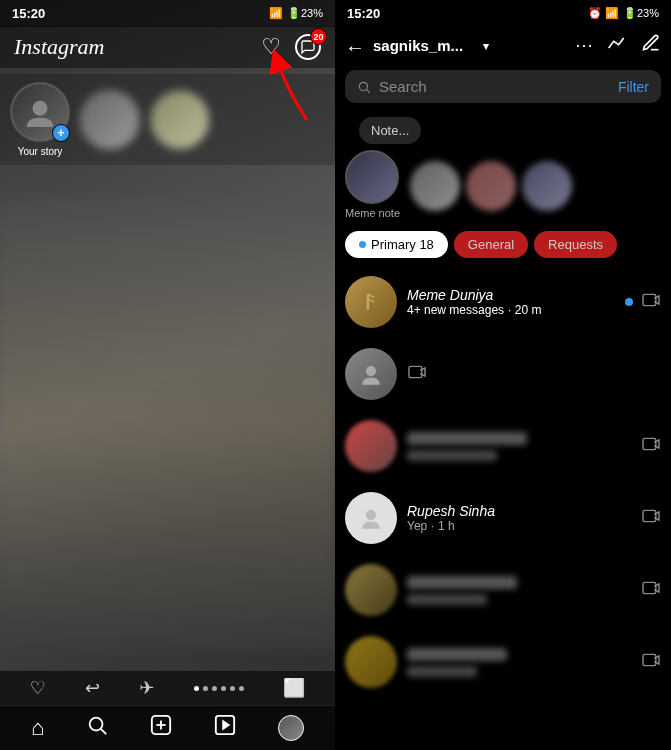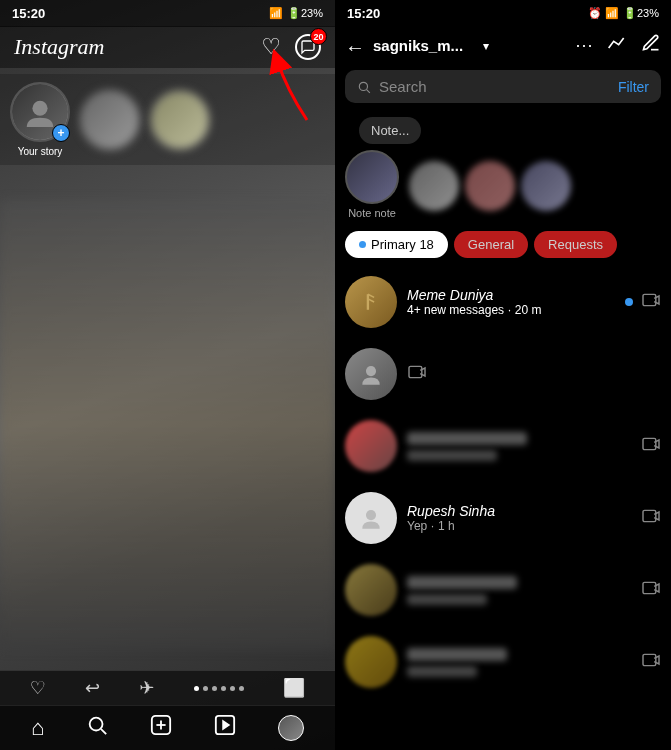--- a/index.html
+++ b/index.html
@@ -541,21 +541,21 @@
     <span class="search-placeholder">Search</span>
     <span class="filter-btn">Filter</span>
   </div>
 
   <div class="note-section">
     <div class="note-bubble">Note...</div>
     <div class="note-avatar-row">
       <div class="note-avatar-wrap">
         <div class="note-avatar" style="background: linear-gradient(135deg, #334, #668);">
         </div>
-        <div style="color:#aaa; font-size:11px; text-align:center; margin-top:3px;">Note note</div>
+        <div style="color:#aaa; font-size:11px; text-align:center; margin-top:3px;">Meme note</div>
       </div>
       <div class="note-avatars-extra">
         <div class="note-avatar-extra" style="background: linear-gradient(135deg, #888, #ccc);"></div>
         <div class="note-avatar-extra" style="background: linear-gradient(135deg, #a66, #c88);"></div>
         <div class="note-avatar-extra" style="background: linear-gradient(135deg, #668, #aac);"></div>
       </div>
     </div>
   </div>
 
   <div class="tabs-row">

